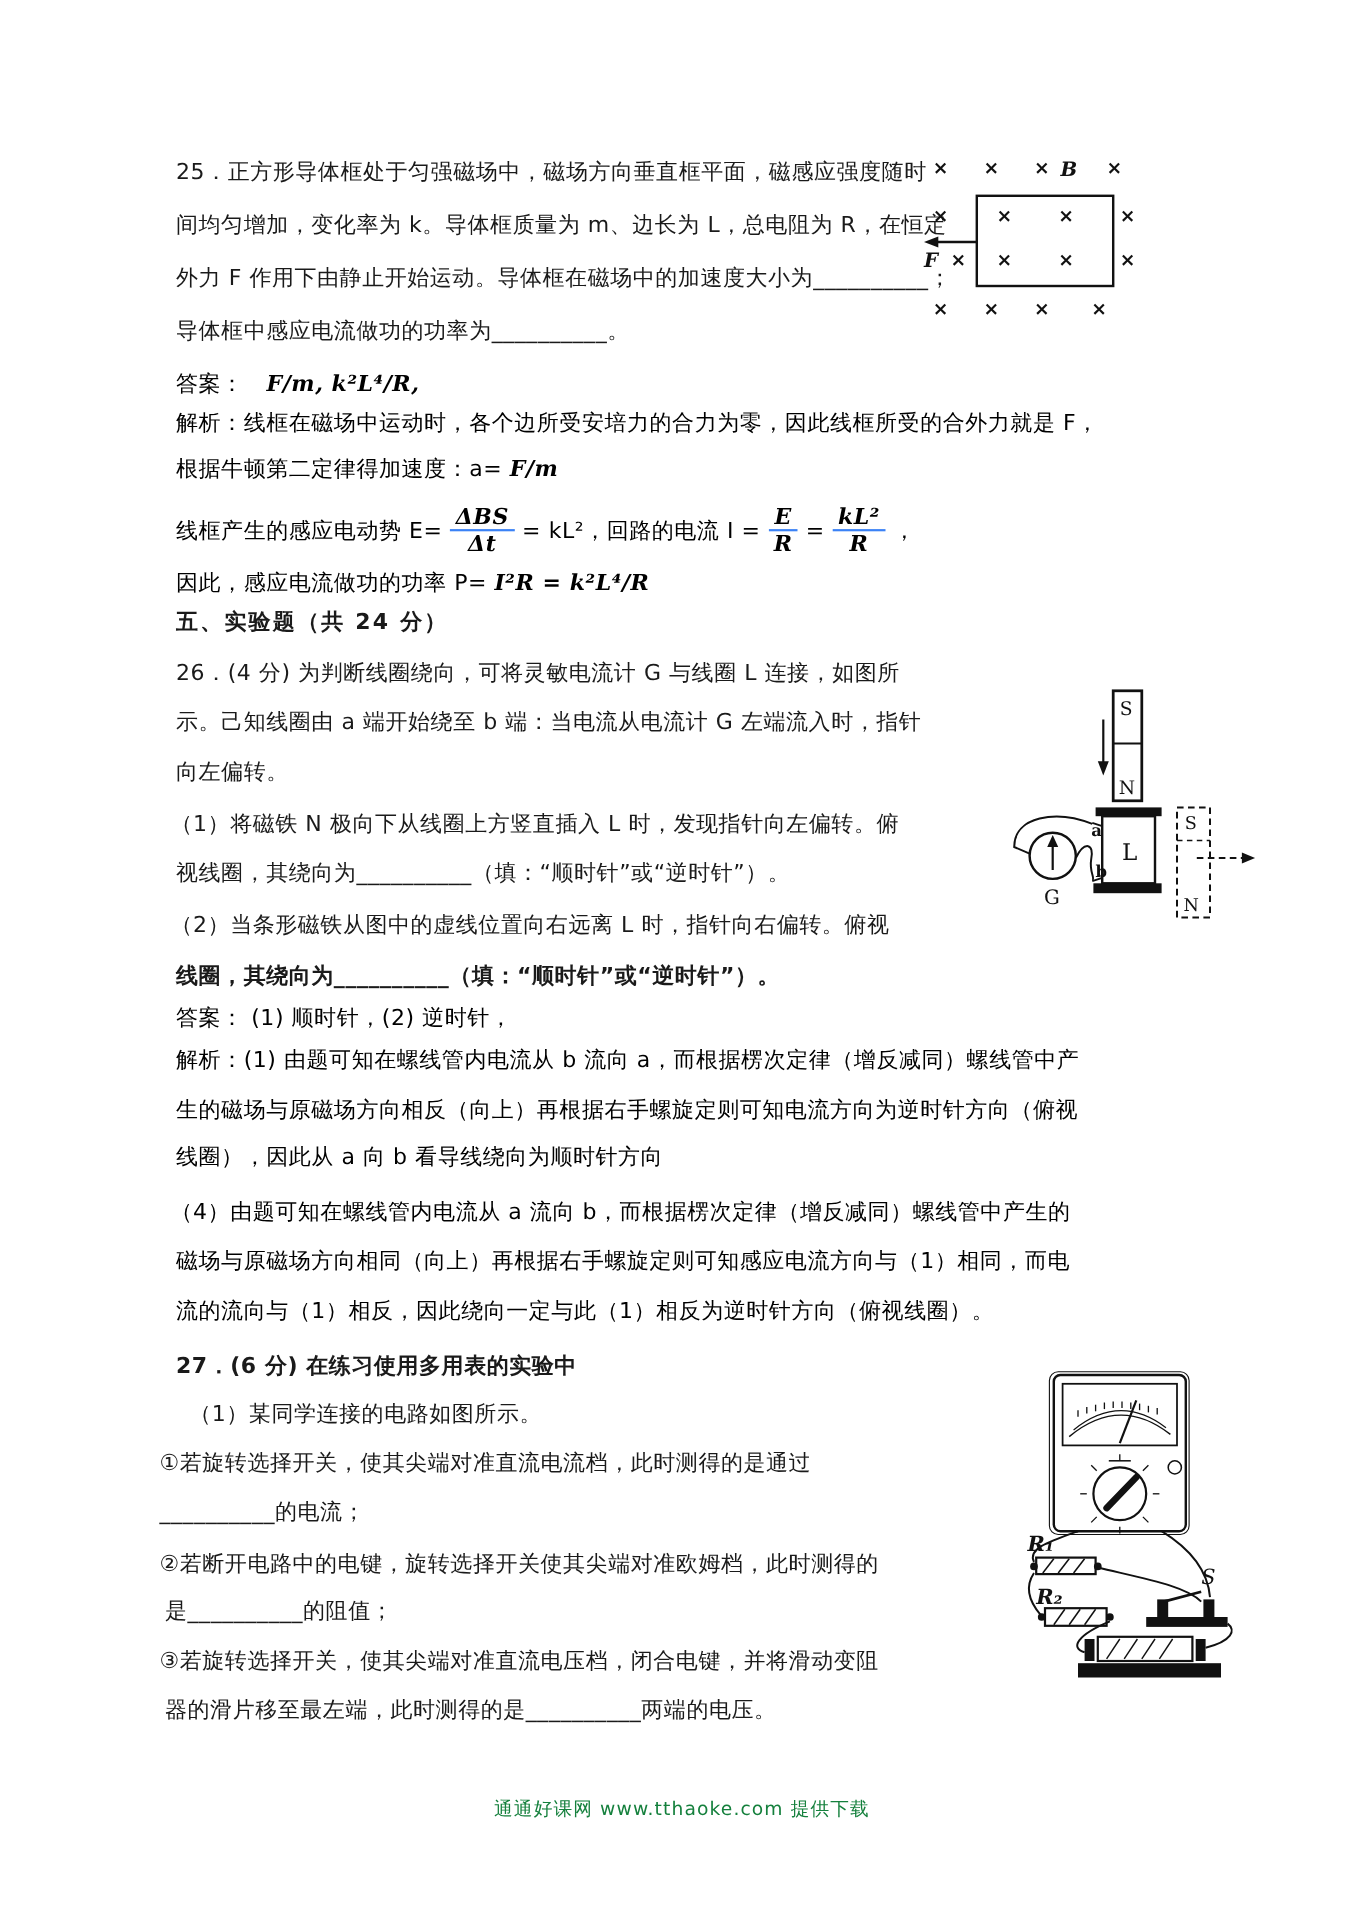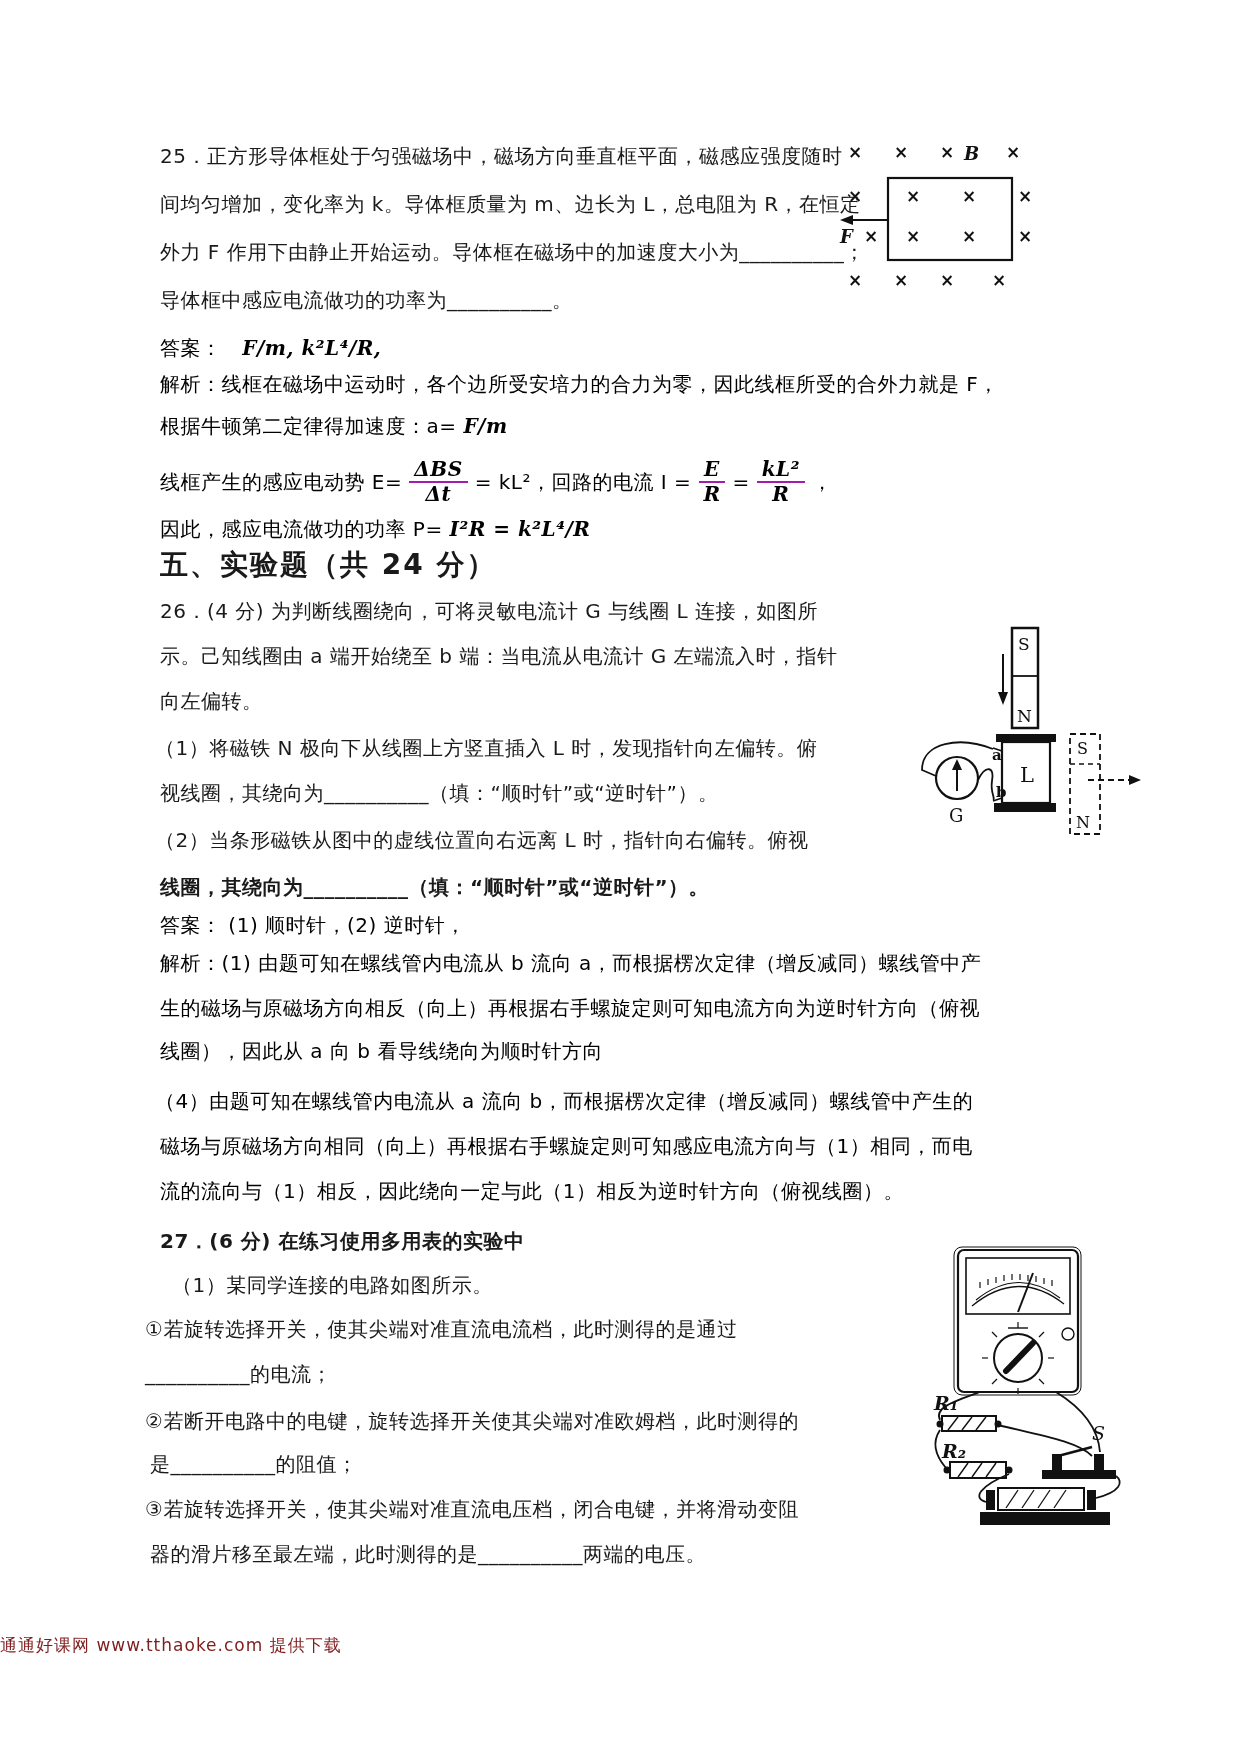--- a/index.html
+++ b/index.html
@@ -6,30 +6,30 @@
   #page {
     position:relative; width:1240px; height:1754px; margin:0 auto;
     background:#ffffff; overflow:hidden;
     font-family:"DejaVu Sans","Liberation Sans",sans-serif;
   }
   .ln {
     position:absolute; font-size:20px; line-height:26px; color:#1a1a1a;
     white-space:nowrap; letter-spacing:0.5px;
   }
   .blue { color:#000000; }
-  .heading { font-size:28px; font-weight:bold; letter-spacing:2px; }
+  .heading { font-size:20px; font-weight:bold; letter-spacing:2px; }
   .bform { font-family:"DejaVu Serif","Liberation Serif",serif; font-style:italic; font-weight:bold; }
   .fracrow { display:flex; align-items:center; height:76px; }
   .frac { display:inline-flex; flex-direction:column; align-items:center; line-height:1.15; margin:0 7px; font-size:20px; }
-  .frac .num { border-bottom:2px solid #a21caf; padding:0 5px; }
+  .frac .num { border-bottom:2px solid #3b82f6; padding:0 5px; }
   .frac .den { padding:0 5px; }
   .diagram { position:absolute; }
   svg text { fill:#111; }
   .fx { font-size:17px; font-weight:bold; }
-  .footer { width:100%; font-size:17px; color:#7f1d1d; letter-spacing:1px; }
+  .footer { width:100%; text-align:center; font-size:17px; color:#15803d; letter-spacing:1px; }
 </style>
 </head>
 <body>
 
 <div id="page">
 
   <div class="ln" style="left:160px; top:143px;">25．正方形导体框处于匀强磁场中，磁场方向垂直框平面，磁感应强度随时</div>
   <div class="ln" style="left:160px; top:191px;">间均匀增加，变化率为 k。导体框质量为 m、边长为 L，总电阻为 R，在恒定</div>
   <div class="ln" style="left:160px; top:239px;">外力 F 作用下由静止开始运动。导体框在磁场中的加速度大小为__________；</div>
   <div class="ln" style="left:160px; top:287px;">导体框中感应电流做功的功率为__________。</div>

